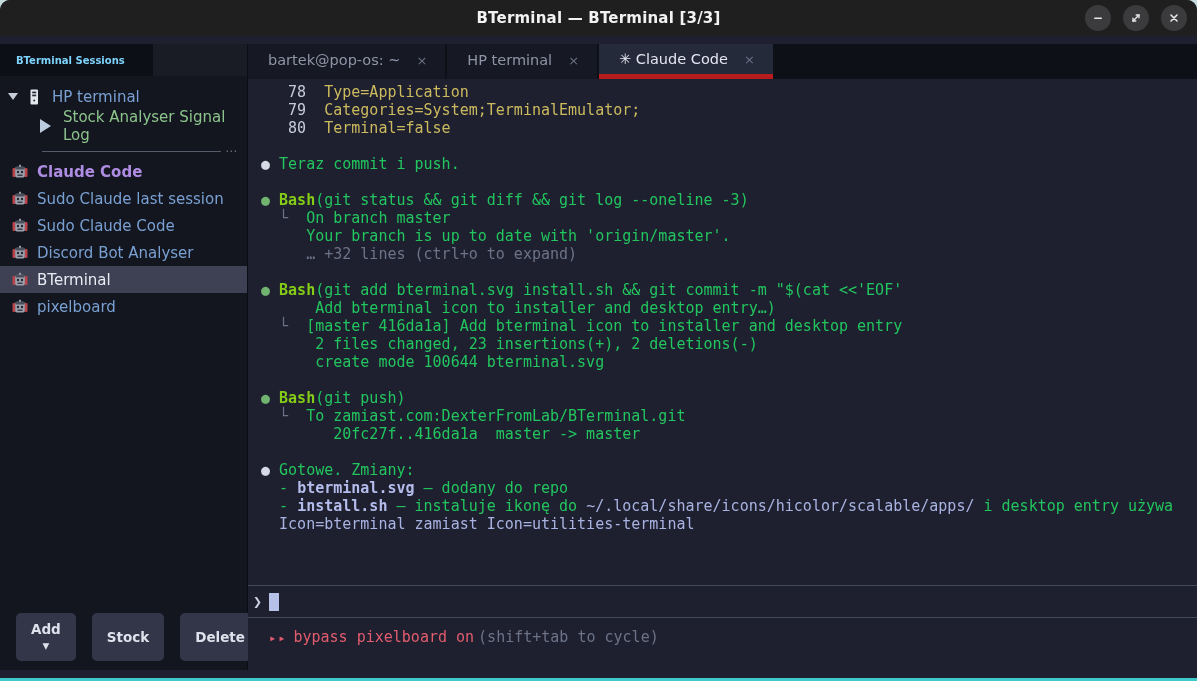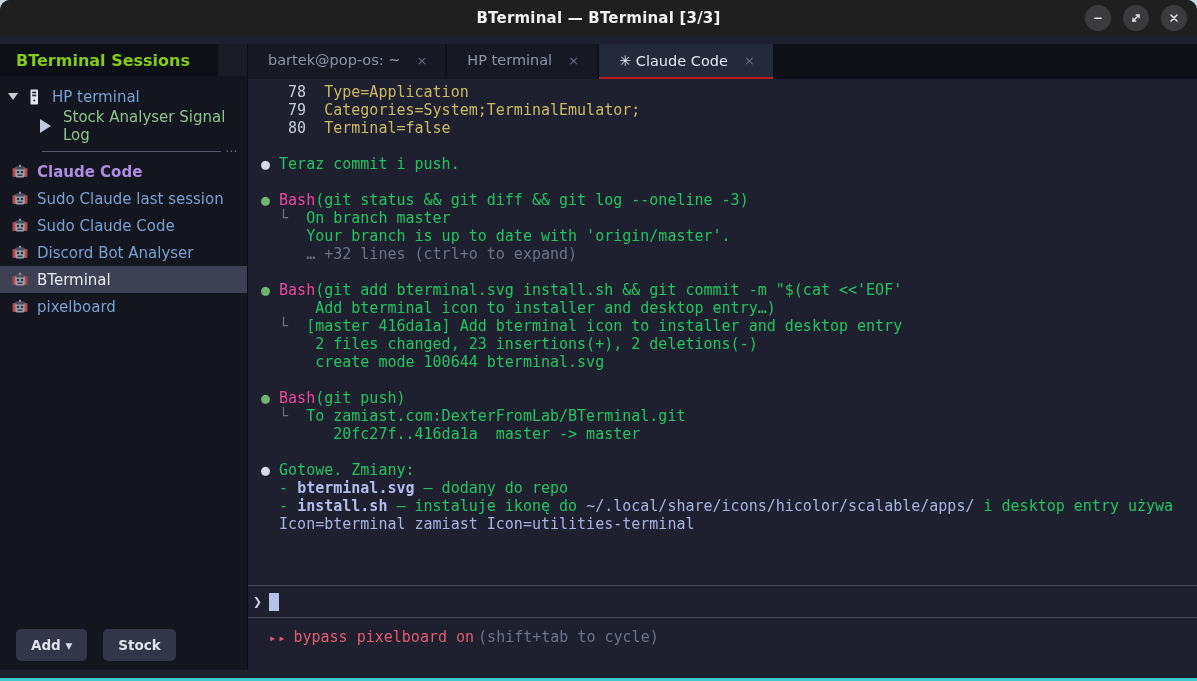--- a/index.html
+++ b/index.html
@@ -12,21 +12,21 @@
   .win-controls { position:absolute; right:10px; top:5px; display:flex; gap:12px; }
   .winbtn { width:26px; height:26px; border-radius:50%; background:#3b3b3d; border:none; display:flex; align-items:center; justify-content:center; cursor:pointer; padding:0; }
   .winbtn svg { display:block; }
 
   
   .main { flex:1; display:flex; min-height:0; }
 
   
   .sidebar { width:248px; flex:0 0 248px; background:#14161f; display:flex; flex-direction:column; border-right:1px solid #0b0d14; }
   .sidebar-header { height:32px; display:flex; background:#191b25; flex:0 0 auto; }
-  .sidebar-header-tab { background:#0d0f16; color:#84cc16; font-weight:bold; font-size:16px; padding:0 28px 0 16px; display:flex; align-items:center; cursor:pointer; }
+  .sidebar-header-tab { background:#0d0f16; color:#7dd3fc; font-weight:bold; font-size:10px; padding:0 28px 0 16px; display:flex; align-items:center; cursor:pointer; }
   .tree { padding-top:6px; }
   .tree-row { display:flex; align-items:center; height:29px; padding-left:8px; cursor:pointer; font-size:15px; }
   .tree-row.child { padding-left:40px; }
   .caret-down { width:0; height:0; border-left:5px solid transparent; border-right:5px solid transparent; border-top:7px solid #c6ccd8; margin-right:8px; }
   .play-icon { width:0; height:0; border-top:7px solid transparent; border-bottom:7px solid transparent; border-left:11px solid #bdcbde; margin-right:12px; }
   .icon-16 { width:16px; height:16px; margin-right:10px; display:inline-flex; }
   .lbl-blue { color:#78a0d2; }
   .lbl-green { color:#8cc48c; }
   .tree-divider { display:flex; align-items:center; margin:8px 10px 4px 42px; }
   .tree-divider .line { flex:1; border-top:1px solid #565b6b; }
@@ -38,29 +38,29 @@
   .s-purple { color:#ae8ce2; font-weight:bold; }
   .s-selected { color:#e9ebf3; }
   .sidebar-spacer { flex:1; }
   .sidebar-buttons { display:flex; gap:16px; padding:0 14px 9px 16px; }
   .side-btn { background:#333648; color:#dfe2ec; border:none; border-radius:5px; font-weight:bold; font-size:13.5px; padding:8px 15px; cursor:pointer; font-family:"DejaVu Sans",sans-serif; }
 
   
   .terminal { flex:1; display:flex; flex-direction:column; min-width:0; }
   .tabbar { height:35px; background:#0e1018; display:flex; flex:0 0 auto; }
   .tab { display:flex; align-items:center; gap:14px; padding:0 16px 0 20px; background:#161824; margin-right:2px; cursor:pointer; font-size:14.5px; color:#8e95a6; border-bottom:3px solid transparent; }
-  .tab.active { background:#252a3a; color:#e2e6f1; border-bottom:2px solid #b91c1c; }
+  .tab.active { background:#252a3a; color:#e2e6f1; border-bottom:5px solid #b91c1c; }
   .tab-close { color:#6a7184; font-size:13px; cursor:pointer; padding:0 2px; }
   .term-body { flex:1; background:#1e2030; display:flex; flex-direction:column; min-height:0; font-family:"DejaVu Sans Mono","DejaVu Sans",monospace; font-size:15px; }
   .term-lines { flex:1; padding:4px 6px 0 13px; overflow:hidden; }
   .tline { white-space:pre; height:18px; line-height:18px; }
   .ln  { color:#c6cbd9; }
   .y   { color:#ccba5e; }
   .b   { color:#22c55e; }
-  .bb  { color:#ec4899; font-weight:normal;margin-top:39px; }
+  .bb  { color:#84cc16; font-weight:bold;margin-top:39px; }
   .d   { color:#6d7386; }
   .gdot{ color:#70b470; }
   .wdot{ color:#d6dae6; }
   .lv  { color:#a9b3e2; }
   .lvb { color:#b4bcec; font-weight:bold; }
   .input-zone { flex:0 0 auto; }
   .hr { border-top:1px solid #454a5b; }
   .prompt-row { height:31px; display:flex; align-items:center; padding-left:5px; }
   .prompt-sym { color:#c9cede; font-size:15px; }
   .cursor { display:inline-block; width:10px; height:18px; background:#b6c1ea; margin-left:7px; }
@@ -219,20 +219,21 @@
               <span class="s-blue">pixelboard</span>
             </div>
           </div>
       </div>
 
       <div class="sidebar-spacer"></div>
 
       <div class="sidebar-buttons">
         <button class="side-btn">Add ▾</button>
         <button class="side-btn">Stock</button>
+        <button class="side-btn">Delete</button>
       </div>
     </aside>
 
     <section class="terminal">
       <div class="tabbar" id="tab-list">
           <div class="tab">
             <span>bartek@pop-os: ~</span>
             <span class="tab-close">×</span>
           </div>
           <div class="tab">

